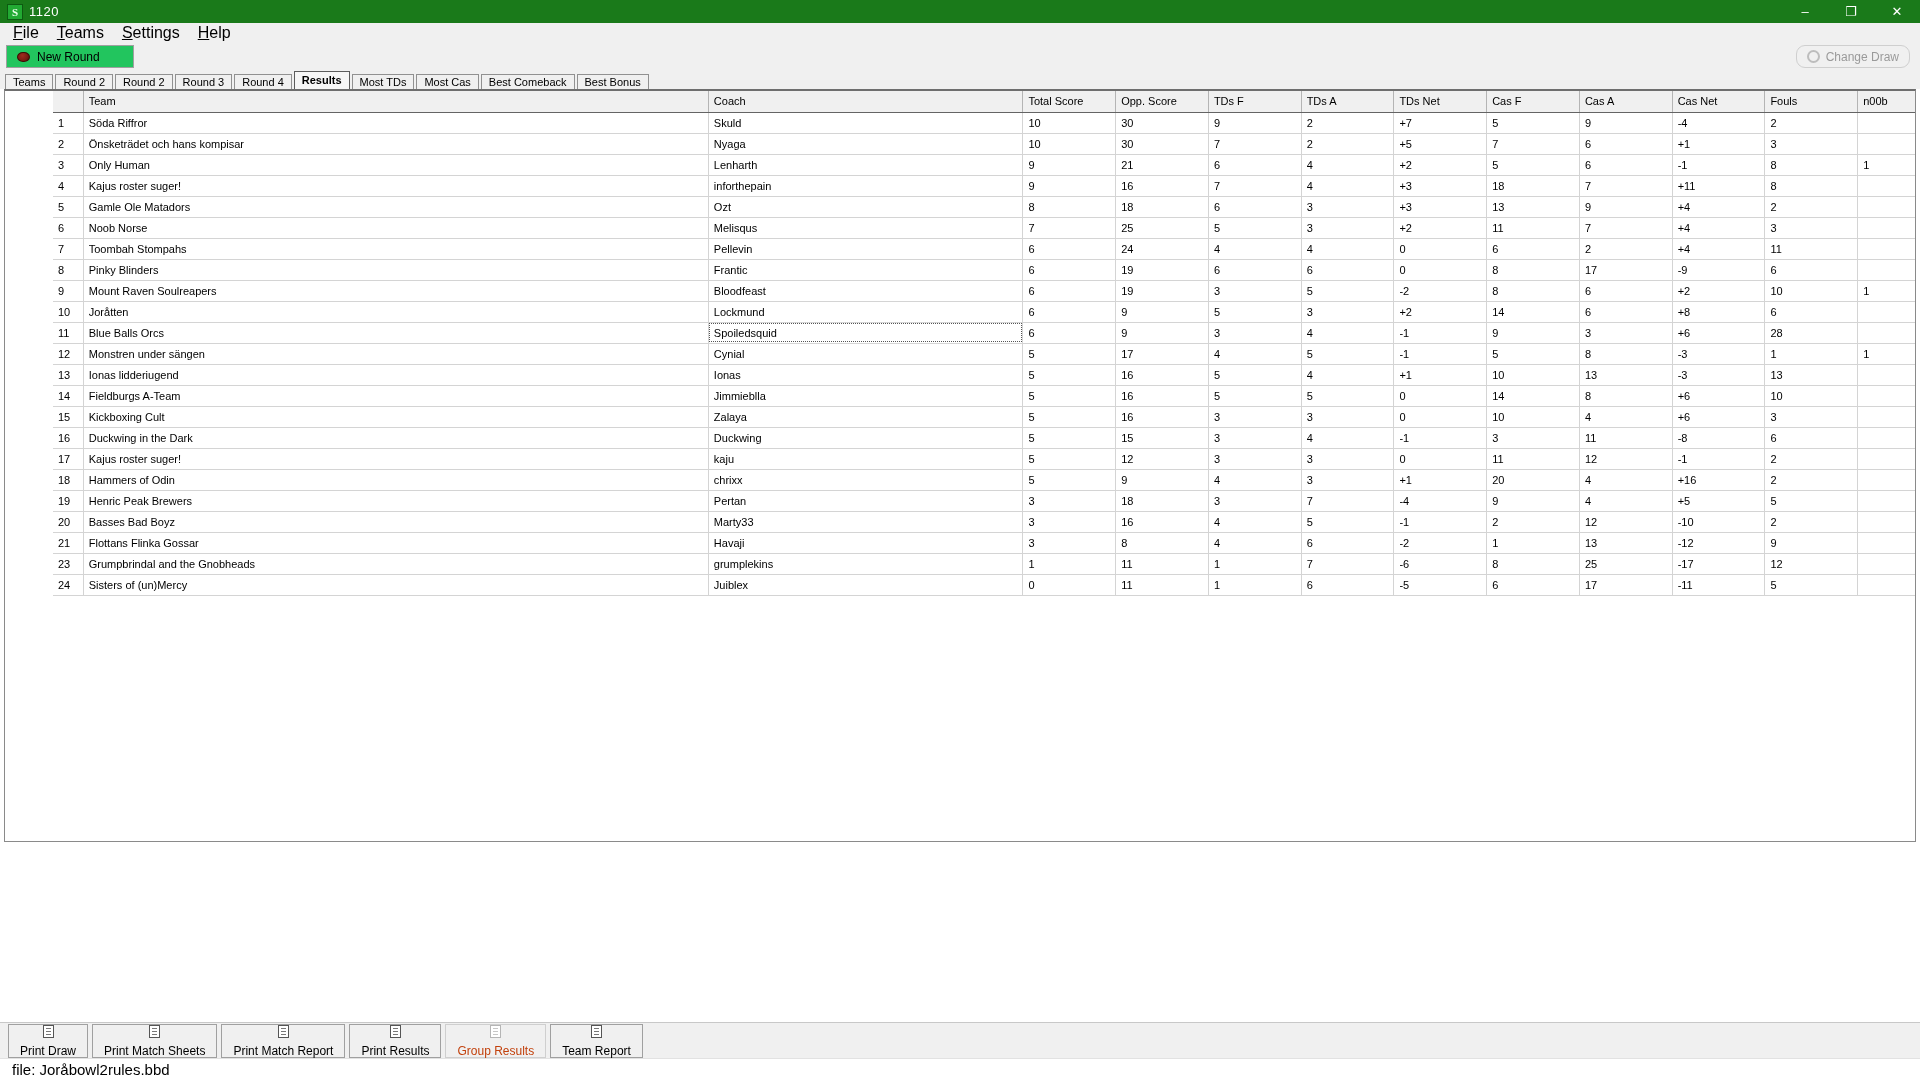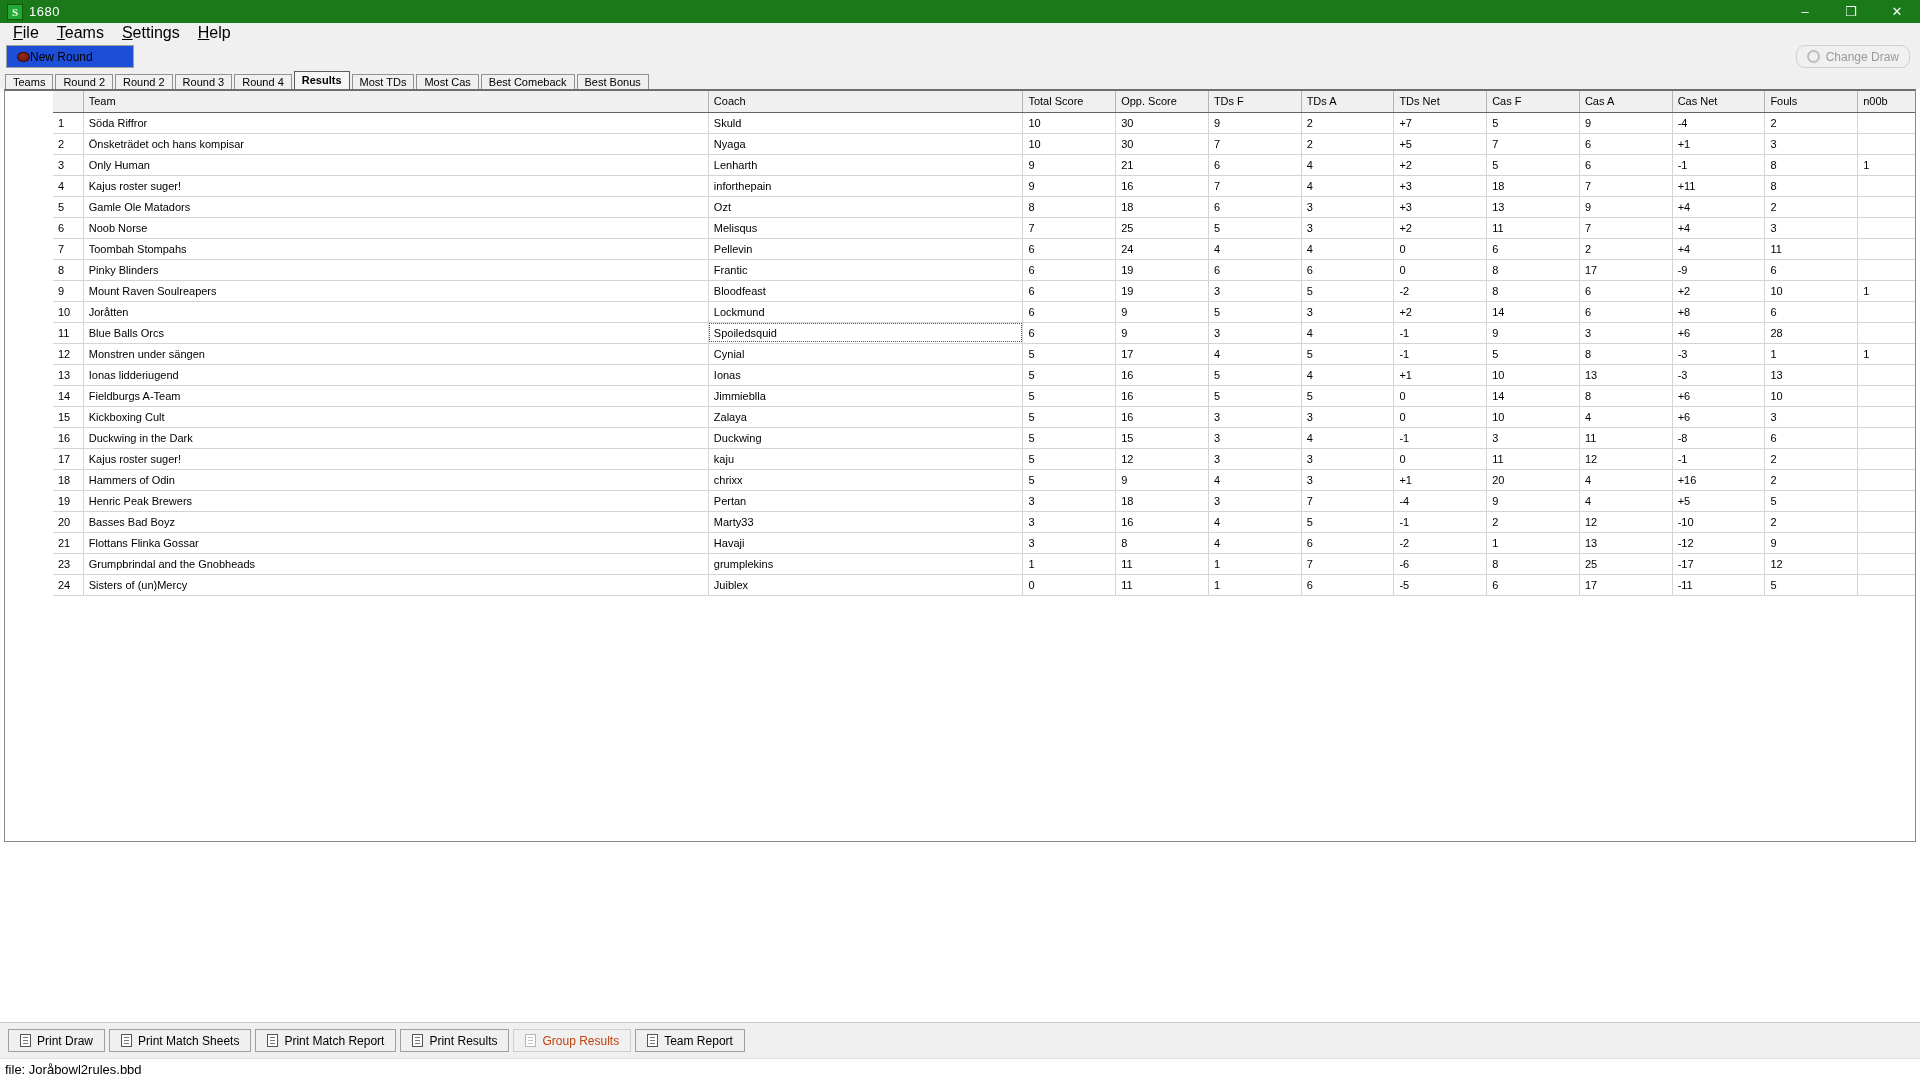--- a/index.html
+++ b/index.html
@@ -64,25 +64,26 @@
     height: 29px;
     background: #f0f0f0;
     display: flex;
     align-items: center;
     position: relative;
     padding-left: 6px;
   }
   .tool-btn {
     height: 23px;
     min-width: 128px;
-    background: #1d4ed8;
+    background: #22c55e;
     border: 1px solid #a0a0a0;
     display: flex; align-items: center;
     padding: 0 10px;
     font-size: 12px;
+    gap: 7px;
     color: #000;
   }
   .tool-btn.disabled { color: #9a9a9a; border-color: #cfcfcf; background: #f0f0f0; }
   #change-draw-btn {
     position: absolute;
     right: 10px;
     min-width: 112px;
     justify-content: center;
     gap: 6px;
     border-radius: 9px;
@@ -215,49 +216,50 @@
     bottom: 22px;
     height: 36px;
     background: #f0f0f0;
     border-top: 1px solid #c8c8c8;
     display: flex;
     align-items: center;
     padding-left: 8px;
     gap: 4px;
   }
   .bbtn {
-    height: 23px;
+    height: 34px;
     padding: 0 11px;
     background: #f0f0f0;
     border: 1px solid #a0a0a0;
     display: flex; align-items: center; gap: 6px;
     font-size: 12px;
     color: #000;
     white-space: nowrap;
+    flex-direction: column;
   }
   .bbtn.disabled { color: #c2410c; border-color: #cfcfcf; }
 
   #statusbar {
     position: absolute;
     left: 0; right: 0; bottom: 0;
     height: 22px;
     background: #ffffff;
     display: flex; align-items: center;
-    padding-left: 5px;
-    font-size: 13px;
+    padding-left: 12px;
+    font-size: 15px;
     color: #000;
     border-top: 1px solid #e2e2e2;
   }
 </style>
 </head>
 <body>
 
 <div id="titlebar">
   <div id="app-icon">S</div>
-  <div id="title-text">1680</div>
+  <div id="title-text">1120</div>
   <div id="win-buttons">
     <div class="win-btn" id="win-min">–</div>
     <div class="win-btn" id="win-max">❐</div>
     <div class="win-btn" id="win-close">✕</div>
   </div>
 </div>
 
 <div id="menubar">
     <div class="menu-item"><u>F</u>ile</div>
     <div class="menu-item"><u>T</u>eams</div>

